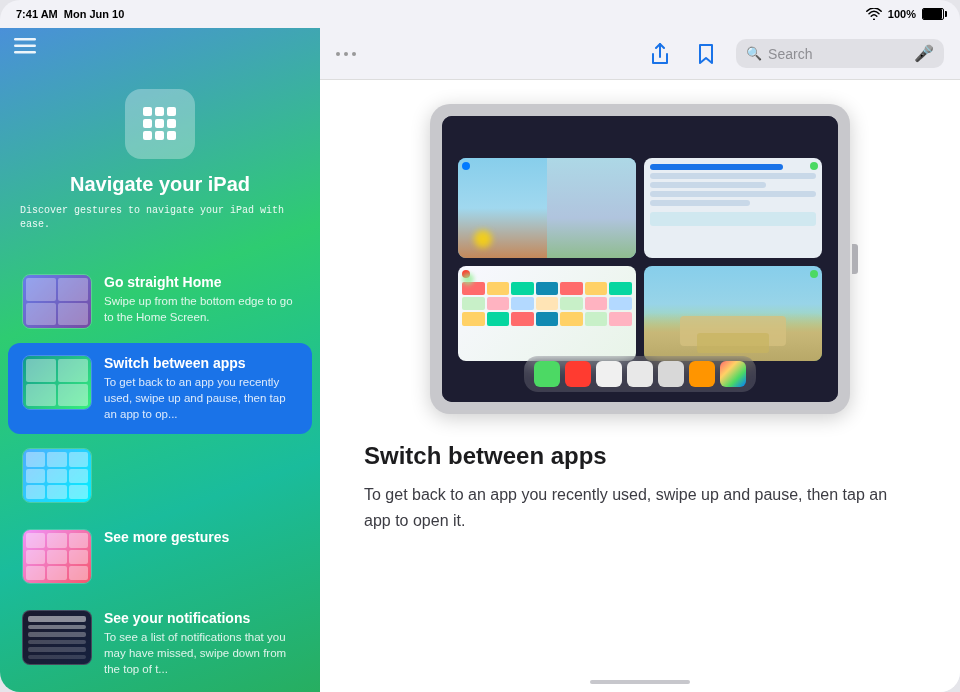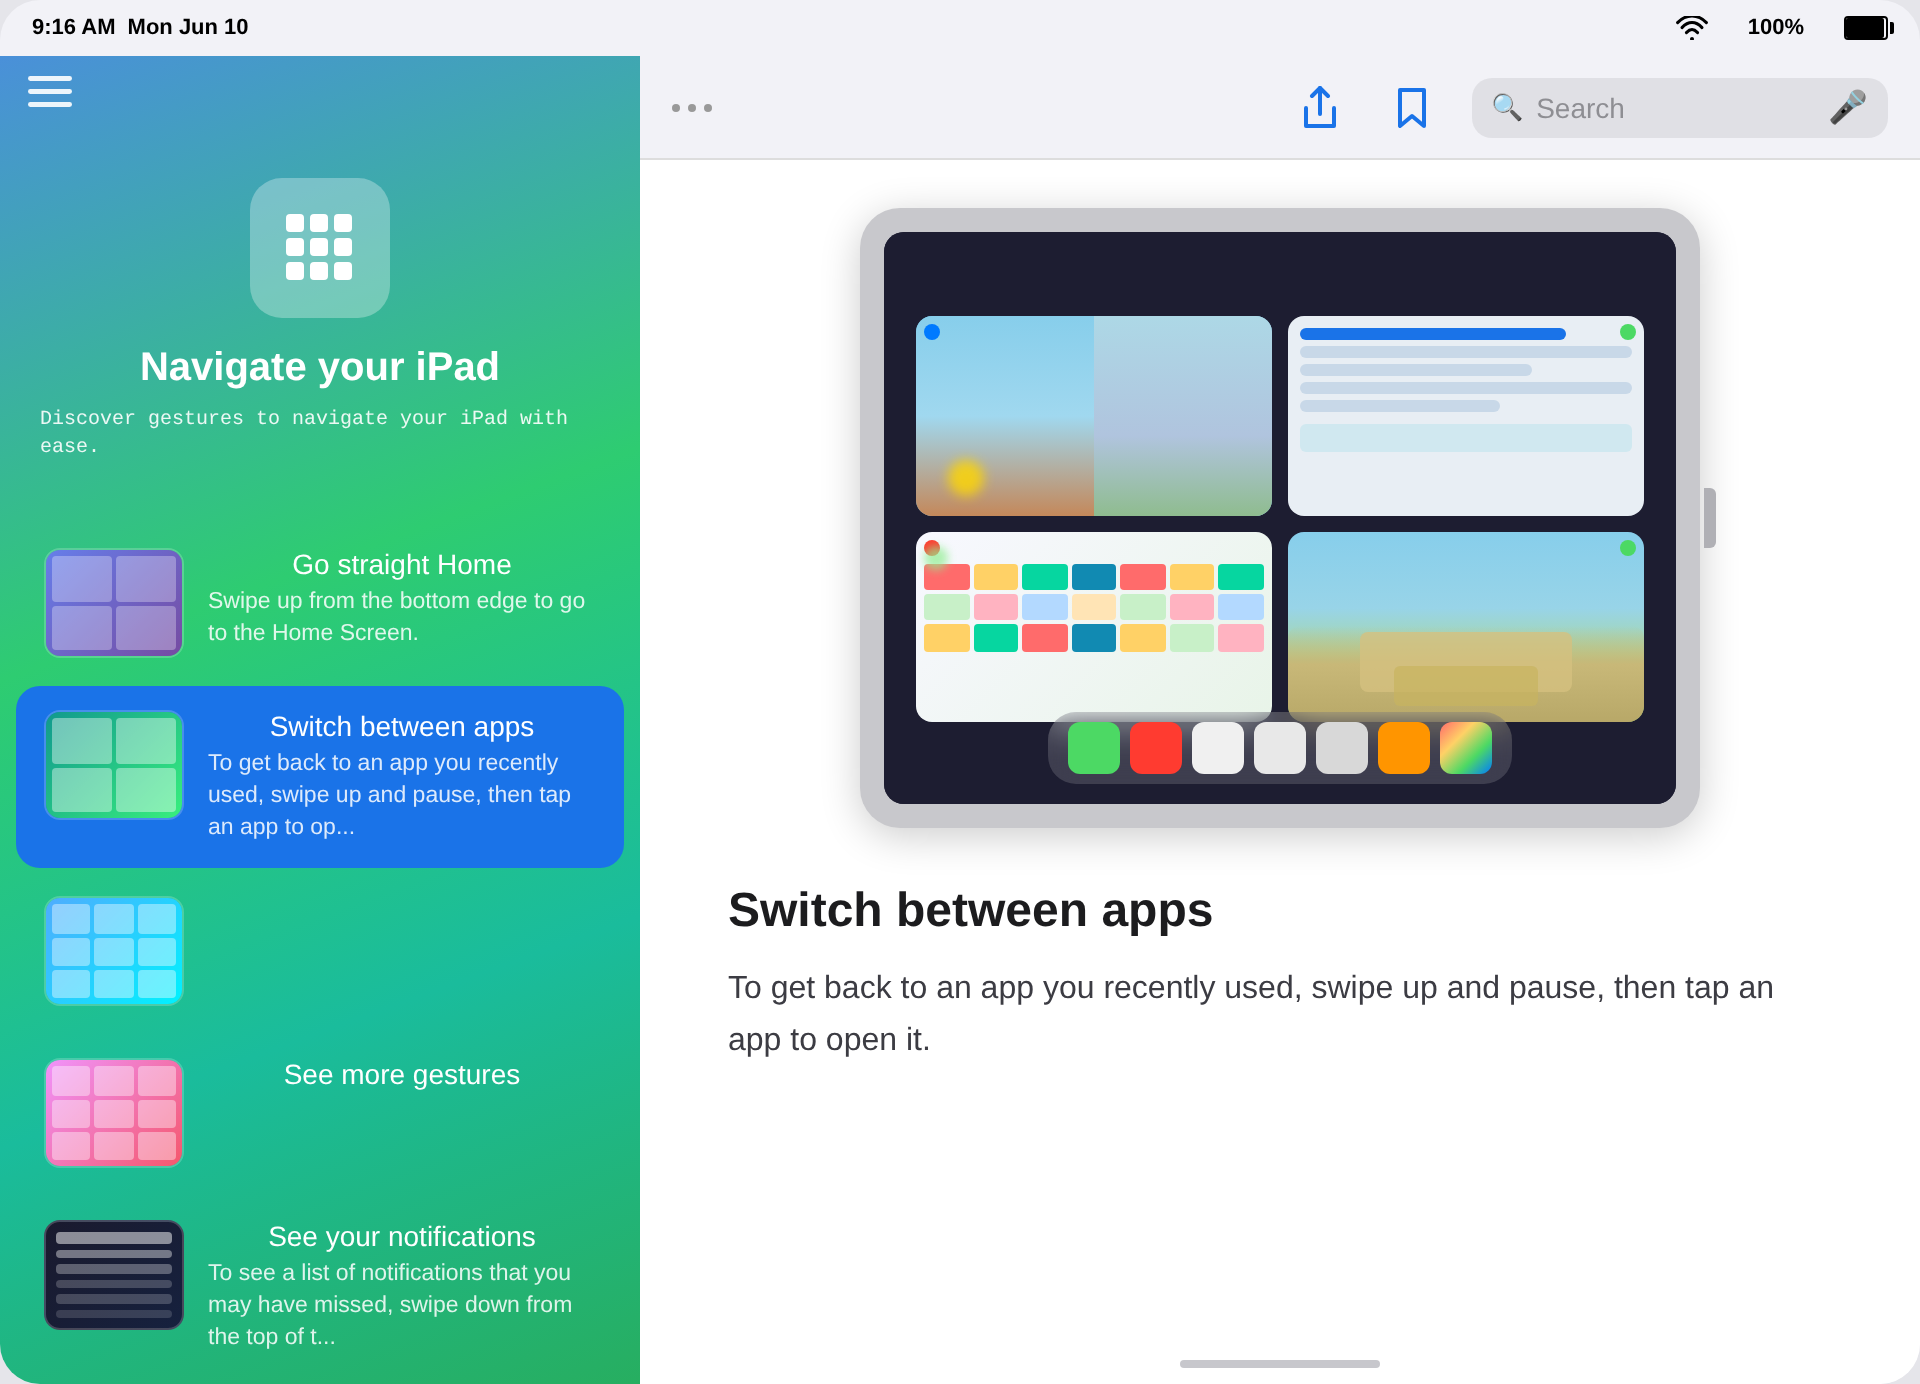--- a/index.html
+++ b/index.html
@@ -34,21 +34,21 @@
       align-items: center;
       gap: 6px;
       font-size: 11px;
       font-weight: 700;
       color: #000;
     }
 
     .status-bar-right {
       display: flex;
       align-items: center;
-      gap: 20px;
+      gap: 6px;
       font-size: 11px;
       font-weight: 600;
       color: #000;
     }
 
     .battery-icon {
       width: 22px;
       height: 12px;
       border: 1.5px solid #000;
       border-radius: 2px;
@@ -153,24 +153,23 @@
       overflow: hidden;
       border: 1px solid rgba(255,255,255,0.2);
     }
 
     .sidebar-item-text {
       flex: 1;
     }
 
     .sidebar-item-title {
       font-size: 14px;
-      font-weight: 400;
+      font-weight: 700;
       color: white;
       margin-bottom: 3px;
-      text-align: center;
     }
 
     .sidebar-item-desc {
       font-size: 11.5px;
       color: rgba(255,255,255,0.85);
       line-height: 1.4;
     }
 
     
     .thumb-home {
@@ -423,21 +422,21 @@
       height: 30px;
       background: #b0b0b5;
       border-radius: 0 3px 3px 0;
     }
   </style>
 </head>
 <body>
 
 <div class="status-bar">
   <div class="status-bar-left">
-    <span>9:16 AM</span>
+    <span>7:41 AM</span>
     <span>Mon Jun 10</span>
   </div>
   <div class="status-bar-right">
     <svg width="16" height="12" viewBox="0 0 16 12">
       <path d="M8 10.5 C8.55 10.5 9 10.95 9 11.5 C9 12.05 8.55 12.5 8 12.5 C7.45 12.5 7 12.05 7 11.5 C7 10.95 7.45 10.5 8 10.5Z" fill="#000"></path>
       <path d="M5.2 8.3 C6.2 7.3 7.1 6.8 8 6.8 C8.9 6.8 9.8 7.3 10.8 8.3" stroke="#000" stroke-width="1.5" fill="none" stroke-linecap="round"></path>
       <path d="M3 5.8 C4.5 4.2 6.2 3.3 8 3.3 C9.8 3.3 11.5 4.2 13 5.8" stroke="#000" stroke-width="1.5" fill="none" stroke-linecap="round"></path>
       <path d="M0.8 3.3 C2.8 1.2 5.3 0 8 0 C10.7 0 13.2 1.2 15.2 3.3" stroke="#000" stroke-width="1.5" fill="none" stroke-linecap="round"></path>
     </svg>
     <span>100%</span>

